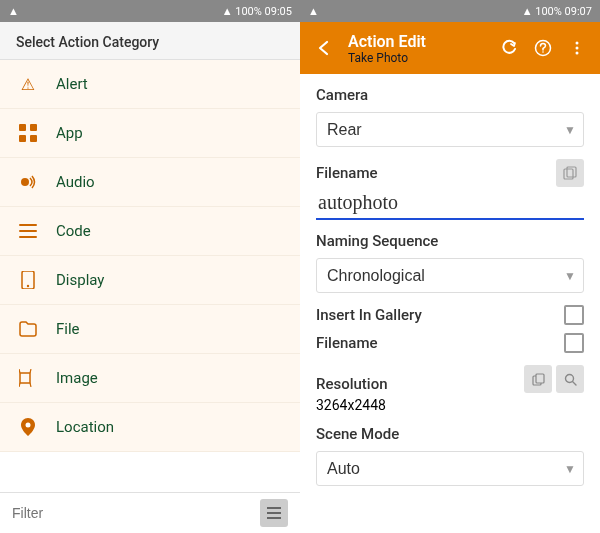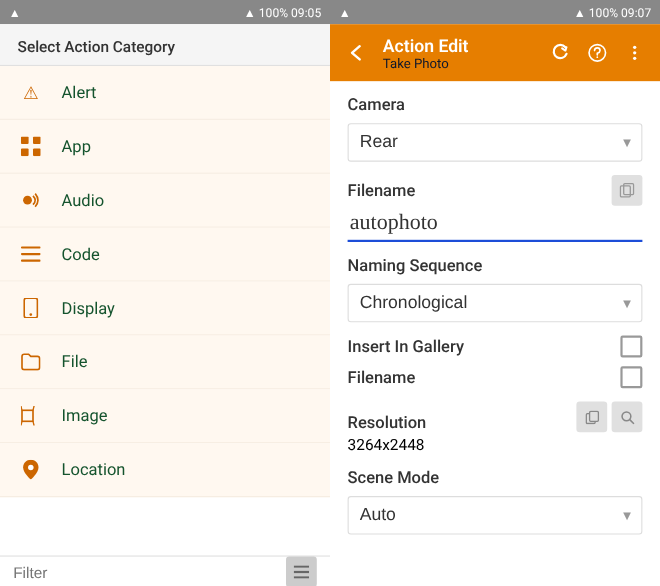--- a/index.html
+++ b/index.html
@@ -73,21 +73,21 @@
       flex-shrink: 0;
     }
 
     .category-label {
       font-size: 15px;
       color: #14532d;
       text-align: right;
     }
 
     .filter-bar {
-      height: 28px;
+      height: 41px;
       border-top: 1px solid #e0e0e0;
       display: flex;
       align-items: center;
       padding: 0 12px;
       gap: 8px;
       background: #fff;
       margin-top: 32px;
     }
 
     .filter-input {

